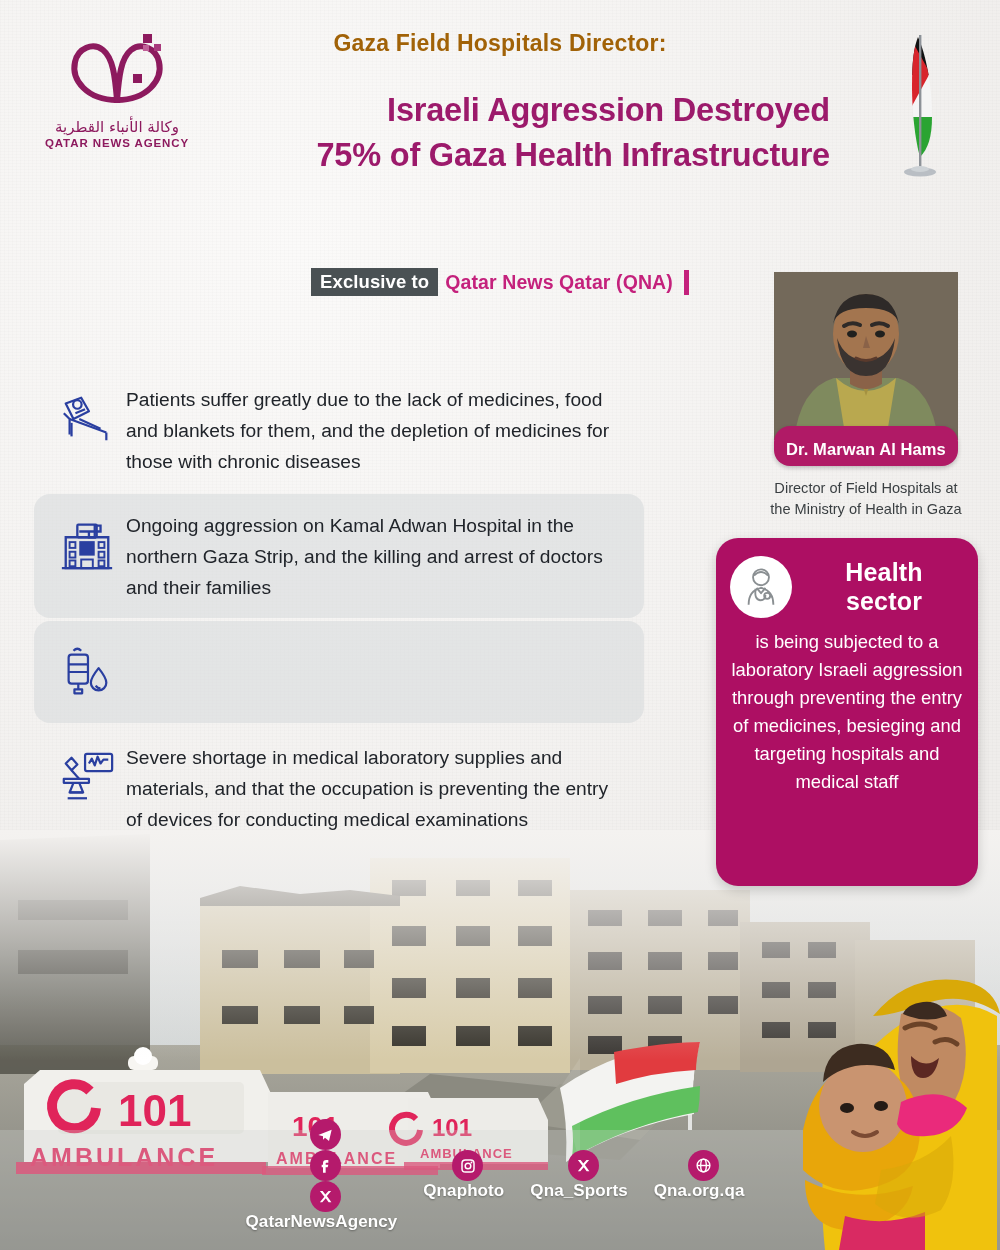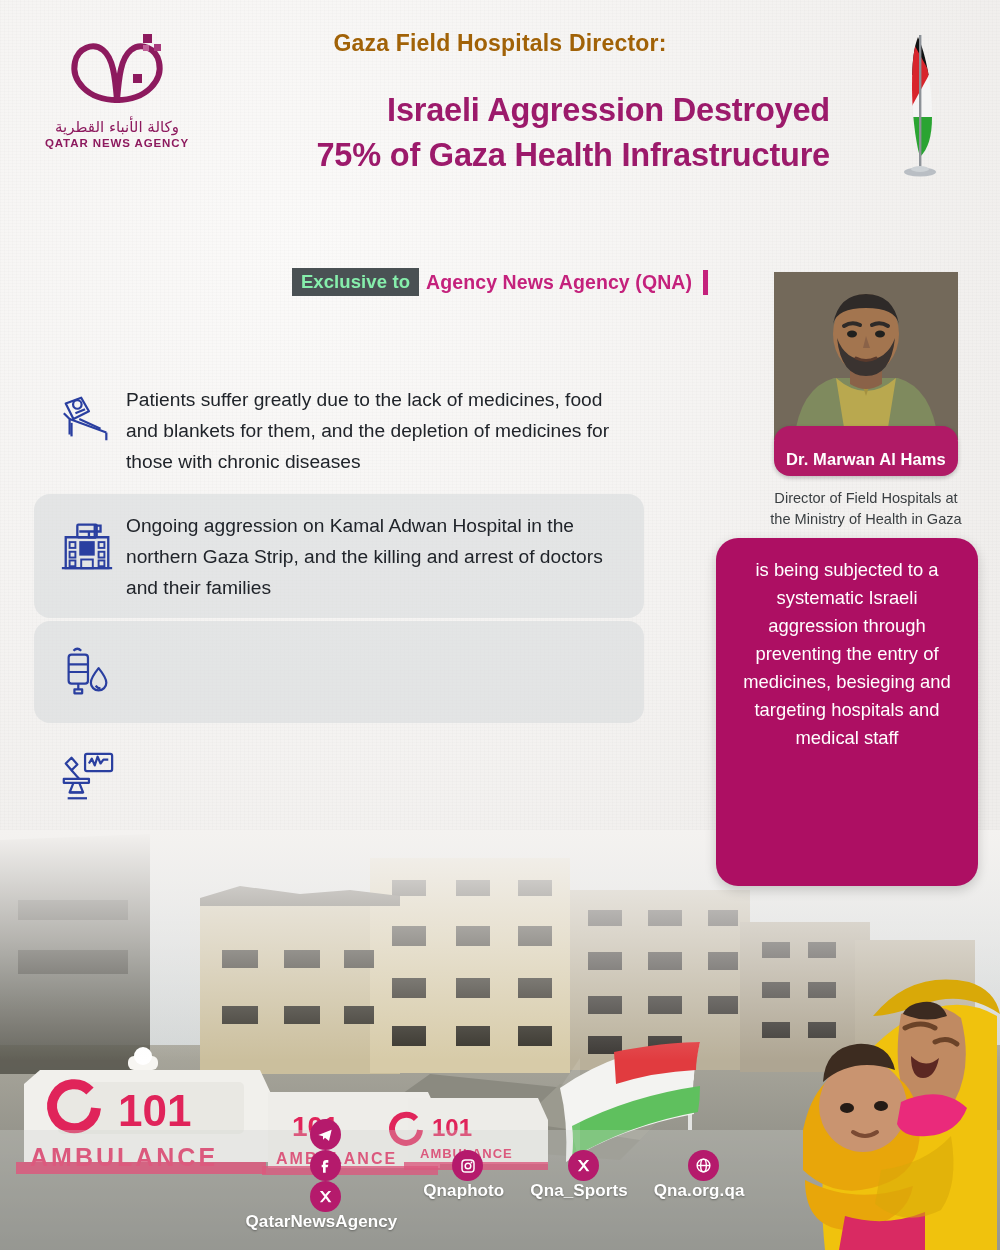--- a/index.html
+++ b/index.html
@@ -44,21 +44,21 @@
     font-size:32.5px; font-weight:bold; color:#9c1a6b; line-height:1.38;
     letter-spacing:-.2px;
   }
 
   .flag-wrap { position:absolute; right:42px; top:25px; width:72px; height:165px; }
 
   
   .exclusive { position:absolute; top:268px; left:0; width:1000px; z-index:6;
                display:flex; justify-content:center; align-items:center; }
   .excl-tag {
-    background:#4a5154; color:#86efac; font-size:18.5px; font-weight:bold;
+    background:#4a5154; color:#ffffff; font-size:18.5px; font-weight:bold;
     padding:3px 9px 4px 9px; line-height:1.15; letter-spacing:.1px;
   }
   .excl-name { color:#c4217c; font-size:19.5px; font-weight:bold; margin-left:7px; letter-spacing:.1px; }
   .excl-bar { width:5px; height:25px; background:#c4217c; margin-left:11px; }
 
   
   .bullets { position:absolute; left:34px; top:368px; width:610px; z-index:6; }
   .bullet { position:relative; display:flex; align-items:flex-start;
             padding:14px 16px 14px 14px; border-radius:16px; margin-bottom:3px; }
   .bullet.shaded { background:rgba(216,219,221,.62); }
@@ -69,21 +69,21 @@
 
   
   .portrait-block { position:absolute; right:28px; top:272px; width:212px; z-index:6; text-align:center; }
   .portrait {
     width:184px; height:168px; margin:0 auto; overflow:hidden; position:relative;
     background:linear-gradient(180deg,#4d4742 0%,#6b6258 55%,#7a6f63 100%);
   }
   .name-badge {
     margin:-14px auto 0; position:relative; z-index:3;
     background:#b01a66; color:#fff; font-weight:bold; font-size:16.5px;
-    border-radius:16px; padding:24px 12px 7px; display:inline-block;
+    border-radius:16px; padding:14px 12px 7px; display:inline-block;
     box-shadow:0 2px 4px rgba(0,0,0,.22); letter-spacing:.1px;
   }
   .portrait-sub { font-size:14.6px; color:#3a3f42; line-height:1.42; margin-top:12px;
                   font-family:"Liberation Sans", sans-serif; }
 
   
   .health-card {
     position:absolute; right:22px; top:538px; width:262px; min-height:348px;
     background:#ad0f63; border-radius:22px; z-index:7;
     padding:18px 14px 16px; text-align:center;
@@ -150,21 +150,21 @@
         </g>
         <rect x="33" y="10" width="2.4" height="132" fill="#8d9298"></rect>
         <ellipse cx="34" cy="147" rx="16" ry="4.5" fill="#b9bec4"></ellipse>
         <ellipse cx="34" cy="144" rx="9" ry="3" fill="#cdd2d6"></ellipse>
       </svg>
     </div>
   </div>
 
   <div class="exclusive">
     <span class="excl-tag">Exclusive to</span>
-    <span class="excl-name">Agency News Agency (QNA)</span>
+    <span class="excl-name">Qatar News Qatar (QNA)</span>
     <span class="excl-bar"></span>
   </div>
 
   <div class="bullets">
 
     <div class="bullet">
       <div class="bullet-icon">
         <svg viewBox="0 0 64 60" width="62" height="58">
           <g fill="none" stroke="#2a3fa0" stroke-width="2.3" stroke-linejoin="round">
             <path d="M10 14 L26 8 L34 22 L18 30 Z"></path>
@@ -229,20 +229,21 @@
             <path d="M34 16 l3 -5 l3 7 l3 -9 l3 7 l3 -4 l5 0"></path>
             <path d="M10 16 l6 -6 l6 7 l-6 6 z"></path>
             <path d="M16 23 l8 9"></path>
             <path d="M8 32 h26 v4 h-26 z"></path>
             <path d="M18 36 l-4 10 h14 l-4 -10"></path>
             <path d="M14 46 h14"></path>
             <path d="M12 52 h20"></path>
           </g>
         </svg>
       </div>
+      <div class="bullet-text">Severe shortage in medical laboratory supplies and materials, and that the occupation is preventing the entry of devices for conducting medical examinations</div>
     </div>
   </div>
 
   <div class="portrait-block">
     <div class="portrait">
       <svg viewBox="0 0 184 168" width="184" height="168">
         <rect width="184" height="168" fill="#6a6054"></rect>
         <rect width="184" height="168" fill="#7b7160" opacity=".5"></rect>
 
         <path d="M20 168 q6 -52 40 -62 l64 0 q34 10 40 62 z" fill="#7f8a5e"></path>
@@ -264,21 +265,36 @@
       </svg>
     </div>
     <div class="name-badge">Dr. Marwan Al Hams</div>
     <div class="portrait-sub">
       <div>Director of Field Hospitals at</div>
       <div>the Ministry of Health in Gaza</div>
     </div>
   </div>
 
   <div class="health-card">
-    <div class="hc-body">is being subjected to a systematic Israeli aggression through preventing the entry of medicines, besieging and targeting hospitals and medical staff</div>
+    <div class="hc-head">
+      <div class="hc-circle">
+        <svg viewBox="0 0 52 52" width="46" height="46">
+          <g fill="none" stroke="#8a8f92" stroke-width="2.1" stroke-linejoin="round">
+            <circle cx="26" cy="15" r="9"></circle>
+            <path d="M18 13 q8 -8 16 0"></path>
+            <path d="M12 46 q0 -16 14 -19 q14 3 14 19"></path>
+            <path d="M21 27 l5 6 l5 -6"></path>
+            <path d="M20 28 q-2 12 5 13 q6 0 6 -6"></path>
+            <circle cx="33" cy="36" r="3.4"></circle>
+          </g>
+        </svg>
+      </div>
+      <div class="hc-title">Health sector</div>
+    </div>
+    <div class="hc-body">is being subjected to a laboratory Israeli aggression through preventing the entry of medicines, besieging and targeting hospitals and medical staff</div>
   </div>
 
   <div class="collage">
     <svg viewBox="0 0 1000 420" width="1000" height="420" preserveAspectRatio="none">
       <defs>
         <linearGradient id="topfade" x1="0" y1="0" x2="0" y2="1">
           <stop offset="0%" stop-color="#f4f2f0" stop-opacity="1"></stop>
           <stop offset="26%" stop-color="#f4f2f0" stop-opacity="0.55"></stop>
           <stop offset="55%" stop-color="#f4f2f0" stop-opacity="0"></stop>
         </linearGradient>

